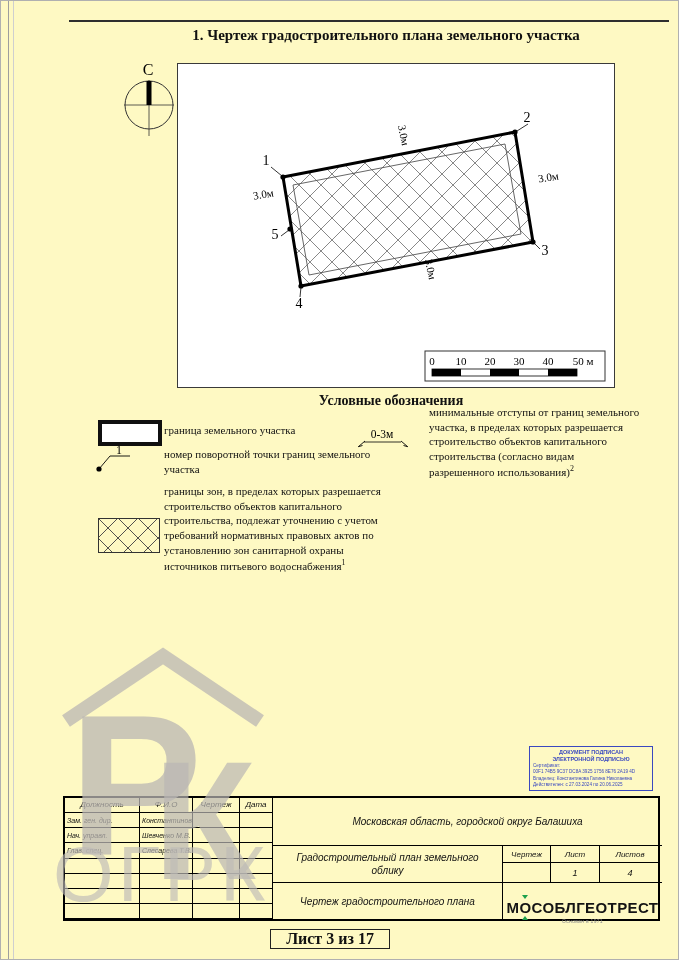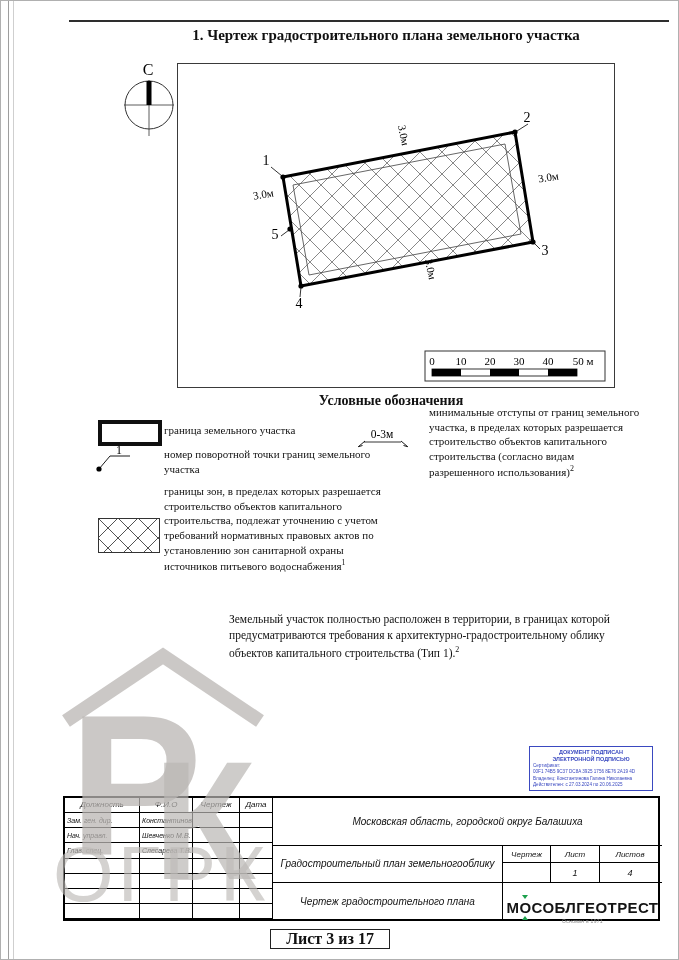--- a/index.html
+++ b/index.html
@@ -1,16 +1,16 @@
 <!DOCTYPE html>
 <html><head>
 <meta charset="utf-8">
 <style>
   html,body{margin:0;padding:0;background:#e8e8e8;}
-  #page{position:relative;width:679px;height:960px;background:#ffffff;
+  #page{position:relative;width:679px;height:960px;background:#fef9c3;
         font-family:"Liberation Serif","DejaVu Serif",serif;color:#111;
         border:1px solid #b0b0b0;box-sizing:border-box;overflow:hidden;}
   .abs{position:absolute;}
   
   .edge{position:absolute;background:#9e9e9e;}
   
   .doc-title{font-weight:bold;font-size:15px;text-align:center;}
   
   .frame{border:1px solid #3a3a3a;background:#fff;}
   
@@ -154,23 +154,20 @@
   <svg class="abs" style="left:356px;top:426px;" width="52" height="22" viewBox="0 0 52 22">
     <text x="25" y="11" font-size="11.5" text-anchor="middle" font-family="Liberation Serif, serif">0-3м</text>
     <path d="M7,15 L44,15" stroke="#000" stroke-width="0.8"></path>
     <path d="M1,20 L8,14 M2,19.5 L5.5,18.5" stroke="#000" stroke-width="0.9" fill="none"></path>
     <path d="M44,14 L51,20 M46.5,18.5 L50,19.5" stroke="#000" stroke-width="0.9" fill="none"></path>
   </svg>
   <div class="abs legend-text" style="left:428px;top:404px;width:212px;">
     <span>минимальные отступы от границ земельного участка, в пределах которых разрешается строительство объектов капитального строительства (согласно видам разрешенного использования)</span><sup>2</sup>
   </div>
 
-  <div class="abs note-text" style="left:228px;top:611px;width:388px;">
-    <span>Земельный участок полностью расположен в территории, в границах которой предусматриваются требования к архитектурно-градостроительному облику объектов капитального строительства (Тип 1).</span><sup>2</sup>
-  </div>
 
   <div class="abs esig" style="left:528px;top:745px;width:124px;height:45px;">
     <div class="c">ДОКУМЕНТ ПОДПИСАН</div>
     <div class="c">ЭЛЕКТРОННОЙ ПОДПИСЬЮ</div>
     <div class="s">Сертификат:</div>
     <div class="s">00F1 74B5 9C37 DC8A 3925 1756 8E76 2A19 4D</div>
     <div class="s">Владелец: Константинова Галина Николаевна</div>
     <div class="s">Действителен: с 27.03.2024 по 20.06.2025</div>
   </div>
 
@@ -210,21 +207,21 @@
         <div class="c"></div>
         <div class="c"></div>
       <div class="c"></div>
         <div class="c"></div>
         <div class="c"></div>
         <div class="c"></div>
     </div>
 
     <div class="tb-cell" style="left:208px;top:0;width:389px;height:48px;border-bottom:1px solid #000;">Московская область, городской округ Балашиха</div>
 
-    <div class="tb-cell" style="left:208px;top:48px;width:230px;height:37px;border-bottom:1px solid #000;border-right:1px solid #000;line-height:1.35;">
+    <div class="tb-cell" style="left:208px;top:48px;width:230px;height:37px;border-bottom:1px solid #000;border-right:1px solid #000;flex-direction:column;line-height:1.35;">
       <div>Градостроительный план земельного</div>
       <div>облику</div>
     </div>
 
     <div class="abs" style="left:438px;top:48px;width:159px;height:37px;border-bottom:1px solid #000;box-sizing:border-box;">
       <div class="sg-col" style="width:48px;">
         <div class="sg-h">Чертеж</div>
         <div class="sg-v"></div>
       </div>
       <div class="sg-col" style="width:49px;">

